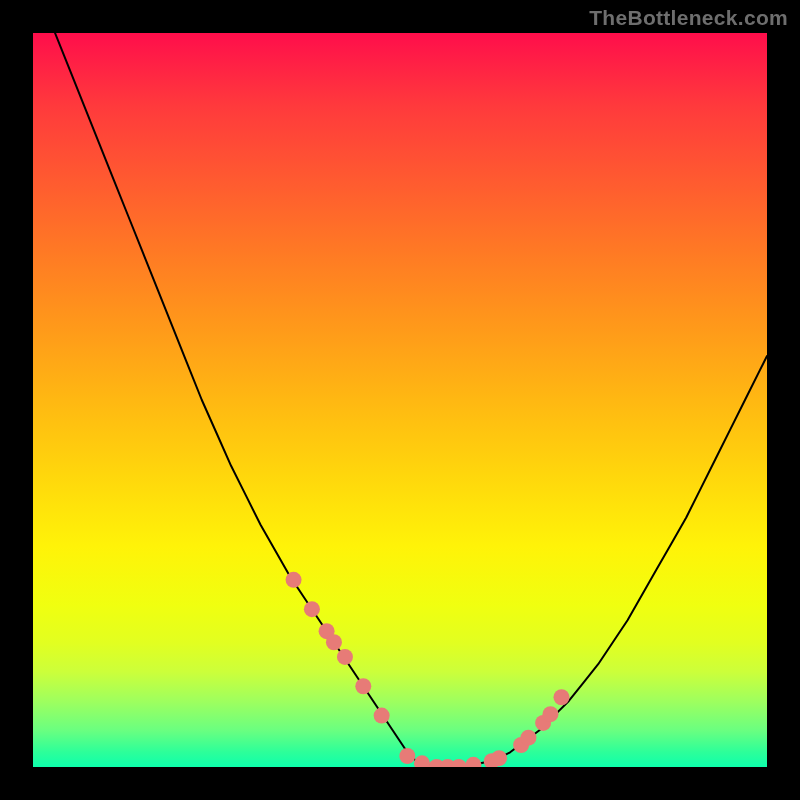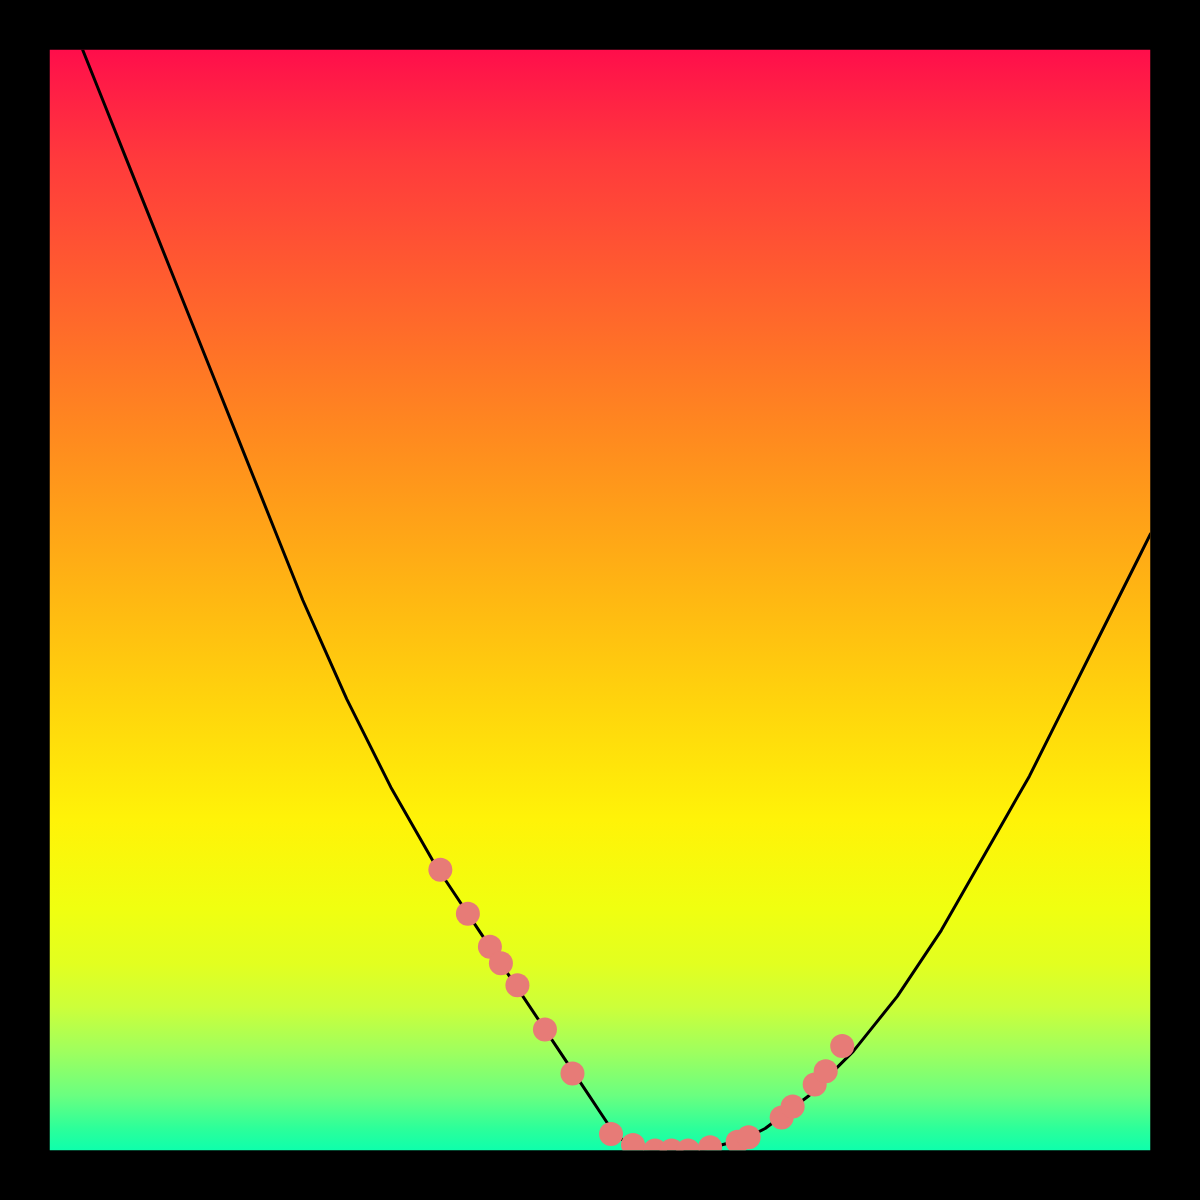--- a/index.html
+++ b/index.html
@@ -59,20 +59,21 @@
     font-size: 21px;
     font-weight: 600;
     color: #6e6e6e;
     letter-spacing: 0.3px;
   }
 </style>
 </head>
 <body>
 
 <div class="frame">
+  <div class="watermark">TheBottleneck.com</div>
 
   <div class="plot">
     <div class="gradient"></div>
     <svg class="svg-layer" viewBox="0 0 734 734" preserveAspectRatio="none">
       <path id="curve-path" fill="none" d="M22.02 0.00 L36.70 36.70 L51.38 73.40 L66.06 110.10 L80.74 146.80 L95.42 183.50 L110.10 220.20 L124.78 256.90 L139.46 293.60 L154.14 330.30 L168.82 367.00 L183.50 400.03 L198.18 433.06 L212.86 462.42 L227.54 491.78 L242.22 517.47 L256.90 543.16 L271.58 565.18 L286.26 587.20 L300.94 609.22 L315.62 631.24 L330.30 653.26 L337.64 664.27 L344.98 675.28 L352.32 686.29 L359.66 697.30 L367.00 708.31 L374.34 719.32 L381.68 726.66 L389.02 730.33 L403.70 734.00 L418.38 734.00 L433.06 734.00 L447.74 730.33 L462.42 726.66 L477.10 719.32 L491.78 708.31 L506.46 697.30 L521.14 682.62 L535.82 667.94 L550.50 649.59 L565.18 631.24 L579.86 609.22 L594.54 587.20 L609.22 561.51 L623.90 535.82 L638.58 510.13 L653.26 484.44 L667.94 455.08 L682.62 425.72 L697.30 396.36 L711.98 367.00 L726.66 337.64 L734.00 322.96" stroke="#000000" stroke-width="2" stroke-linecap="round" stroke-linejoin="round"></path>
       <g id="marker-group">
           <circle cx="260.57" cy="546.83" r="8" fill="#e77b77"></circle>
           <circle cx="278.92" cy="576.19" r="8" fill="#e77b77"></circle>
           <circle cx="293.60" cy="598.21" r="8" fill="#e77b77"></circle>
           <circle cx="300.94" cy="609.22" r="8" fill="#e77b77"></circle>

